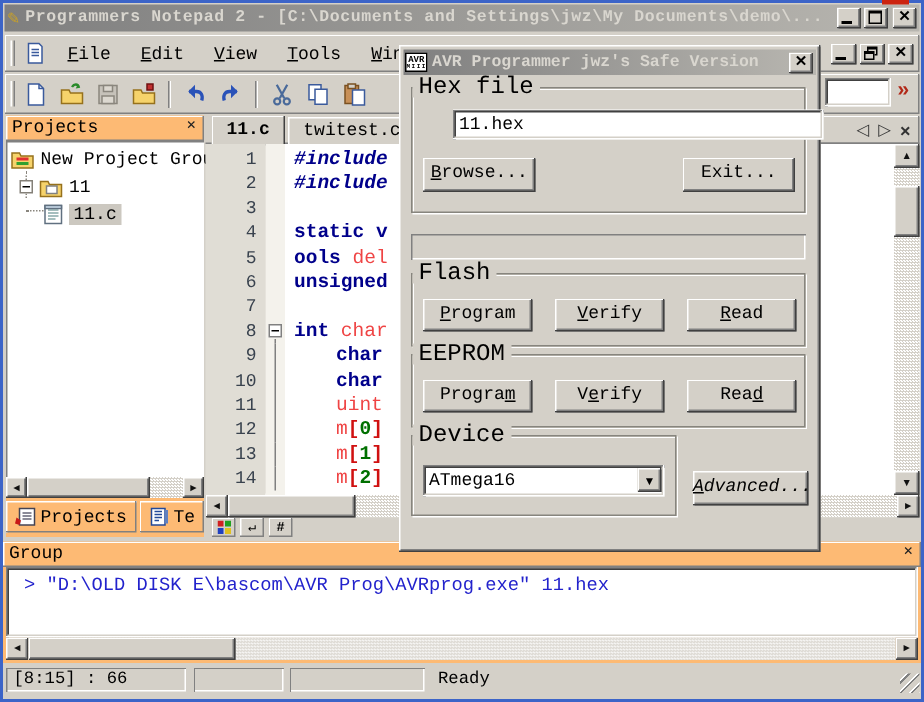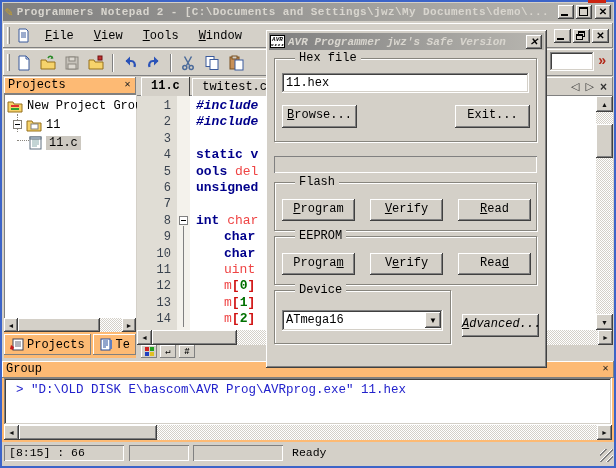--- a/index.html
+++ b/index.html
@@ -87,29 +87,29 @@
   .out-body{position:absolute;left:2px;top:17px;width:608px;height:47px;}
   .out-text{position:absolute;left:12px;top:5px;font-size:12.5px;color:#2222cc;white-space:pre;}
   
   #statusbar{position:absolute;left:2px;top:444px;width:612px;height:19px;font-size:11.5px;}
   .sb-cell{position:absolute;top:1px;height:16px;line-height:15px;padding-left:5px;}
   .grip{position:absolute;right:1px;bottom:1px;width:13px;height:13px;
     background:repeating-linear-gradient(135deg,transparent 0 3px,#fff 3px 4px,#808080 4px 5px);}
   
   #dialog{position:absolute;left:266px;top:30px;width:281px;height:338px;z-index:40;}
   .dlg-title{position:absolute;left:3px;top:3px;width:275px;height:17px;
-    background:linear-gradient(to right,#7f7f7f,#b8b6b0);display:flex;align-items:center;font-style:italic;}
+    background:linear-gradient(to right,#7f7f7f,#b8b6b0);display:flex;align-items:center;}
   .dlg-title .ttl{color:#d9d6cf;font-weight:bold;font-size:11px;white-space:nowrap;overflow:hidden;flex:1;}
   .avr-ico{width:15px;height:13px;background:#fff;border:1px solid #000;margin:0 3px 0 1px;flex:none;
     font-size:6px;font-weight:bold;line-height:6px;text-align:center;color:#000;overflow:hidden;}
   .grp{position:absolute;border:1px solid #87857e;box-shadow:inset 1px 1px 0 #fff,1px 1px 0 #fff;}
-  .grp-lbl{position:absolute;top:-8px;left:20px;background:#d4d0c8;padding:0 4px;font-size:12px;line-height:14px;}
+  .grp-lbl{position:absolute;top:-8px;left:0;background:#d4d0c8;padding:0 4px;font-size:16px;line-height:14px;}
   .btn{position:absolute;font-size:12px;text-align:center;color:#000;}
   .btn u{text-decoration:underline;}
-  .field{position:absolute;font-size:12px;border:0;outline:0;padding:2px 4px;color:#000;}
+  .field{position:absolute;font-size:12px;border:0;outline:0;padding:2px 4px;color:#000;margin-left:20px;}
   .combo-arrow{position:absolute;right:2px;top:2px;width:16px;height:16px;display:flex;align-items:center;justify-content:center;font-size:8px;}
   svg{display:block;}
 </style>
 </head>
 <body>
 
 <div id="screen">
   <div class="frame"></div>
   <div id="red-sliver"></div>
 
@@ -130,20 +130,21 @@
   <div class="menubar thin-raised">
     <span class="gripper"></span>
     <span style="margin:0 4px;">
       <svg width="15" height="15" viewBox="0 0 15 15">
           <path d="M3 1h7l2 2v11H3z" fill="#fff" stroke="#3a5a9c"></path>
           <path d="M5 5h5M5 7h5M5 9h5" stroke="#3a5a9c" stroke-width="1"></path>
         </svg>
     </span>
     <span id="menu-items" class="mono" style="display:flex;">
         <span class="menuitem"><u>F</u>ile</span>
+        <span class="menuitem"><u>E</u>dit</span>
         <span class="menuitem"><u>V</u>iew</span>
         <span class="menuitem"><u>T</u>ools</span>
         <span class="menuitem"><u>W</u>indow</span>
       </span>
     <span class="mdibtns">
       <span class="mdibtn raised">
           <span class="glyph-min"></span>
         </span>
       <span class="mdibtn raised">
           <span class="glyph-rest1"></span>

